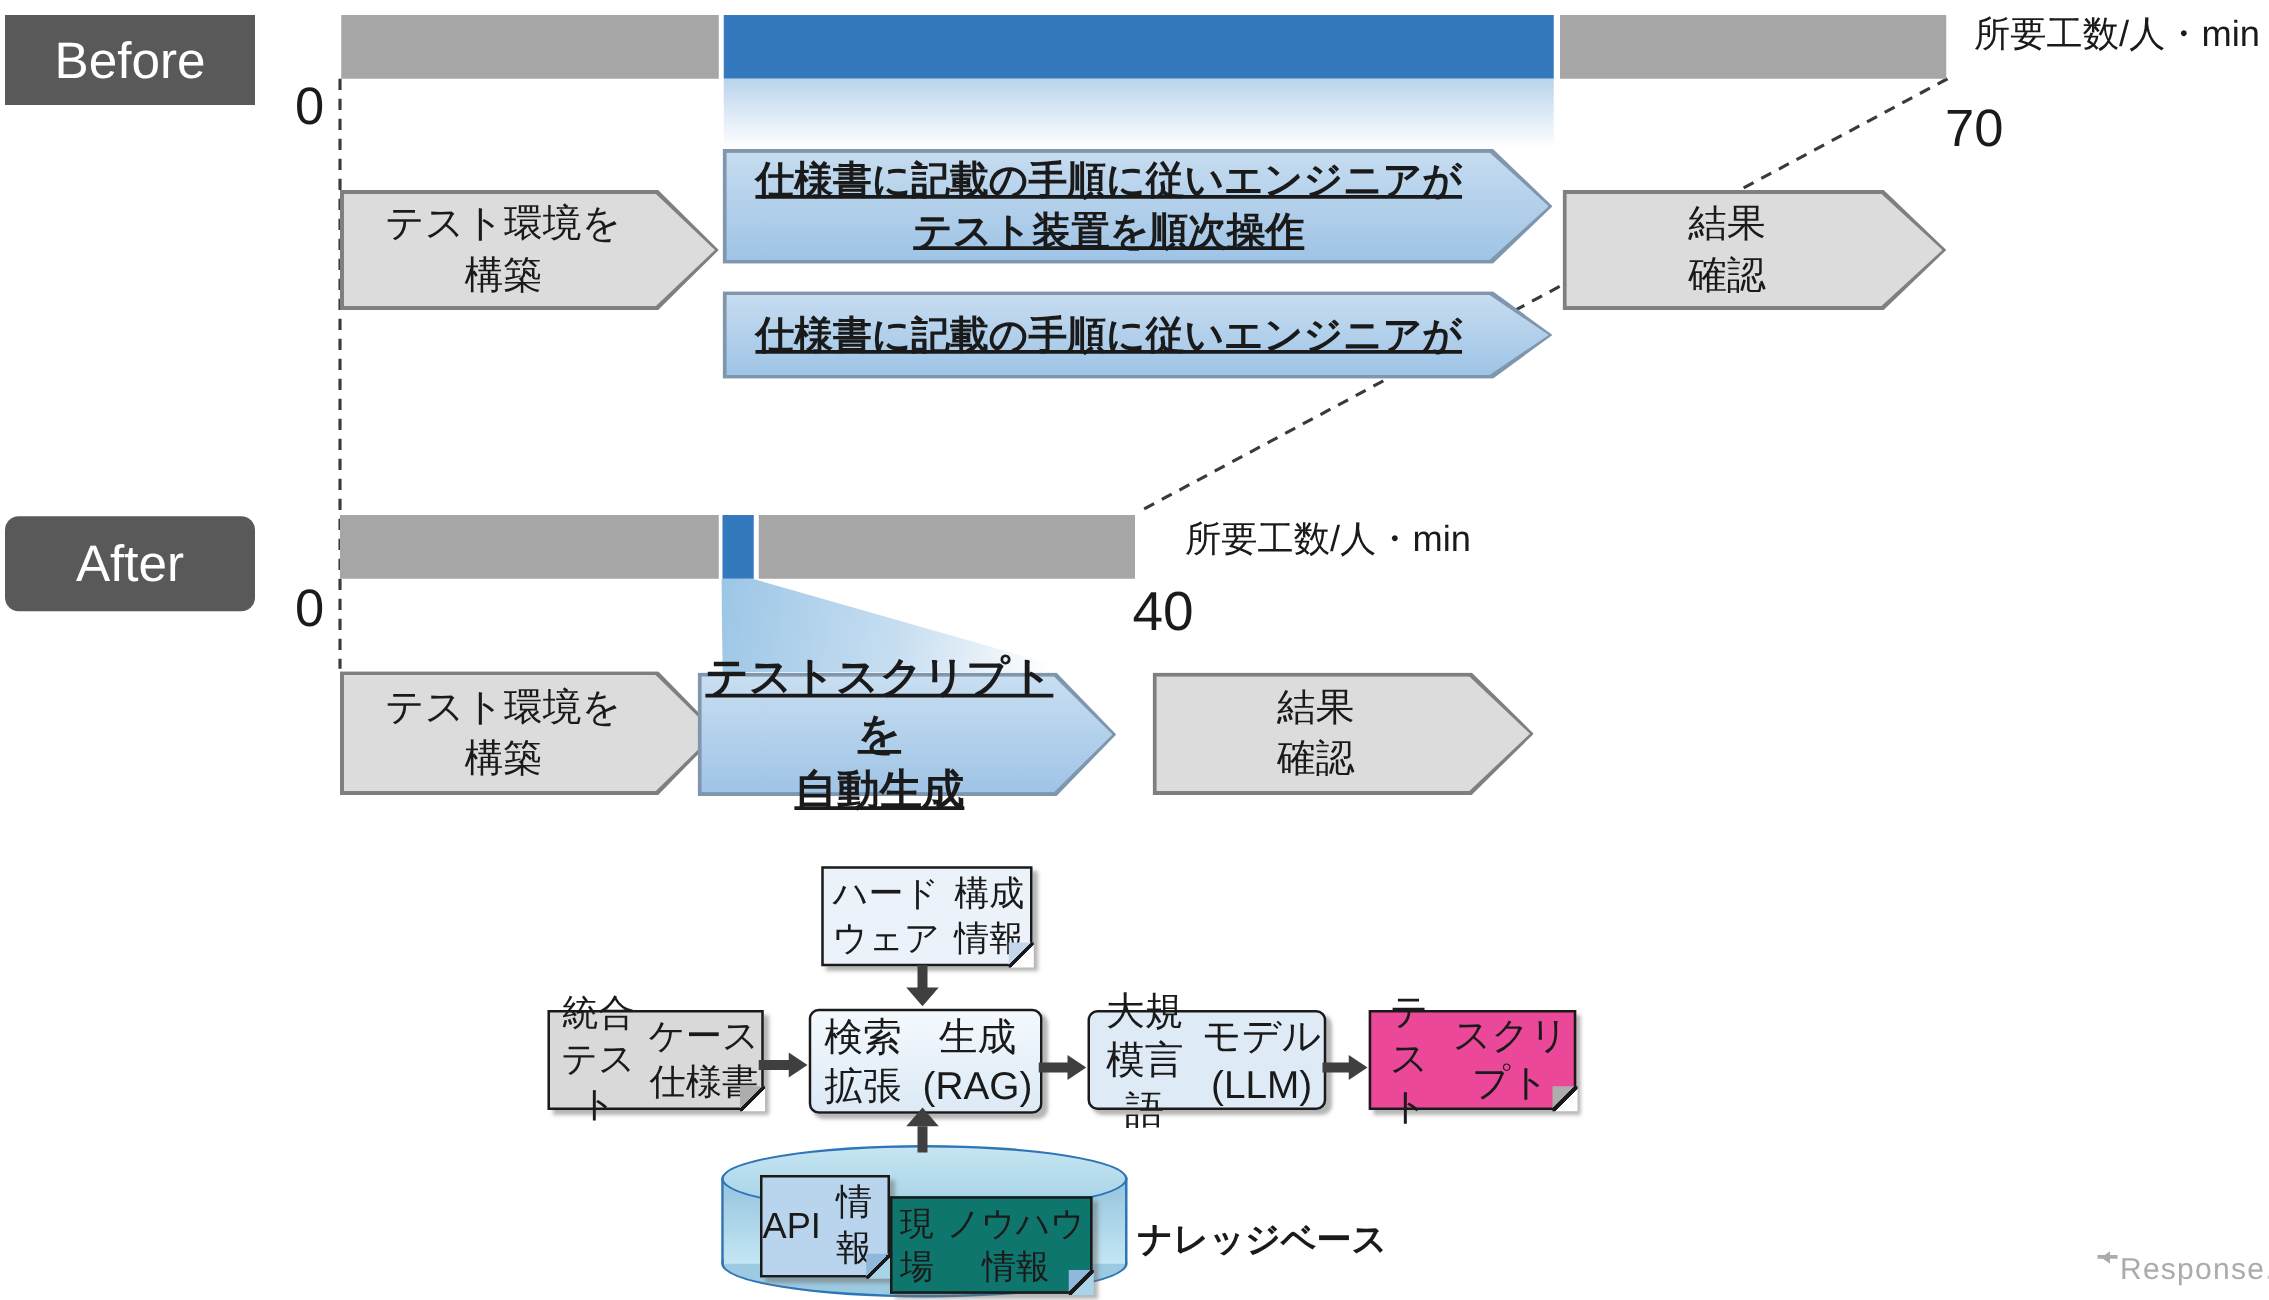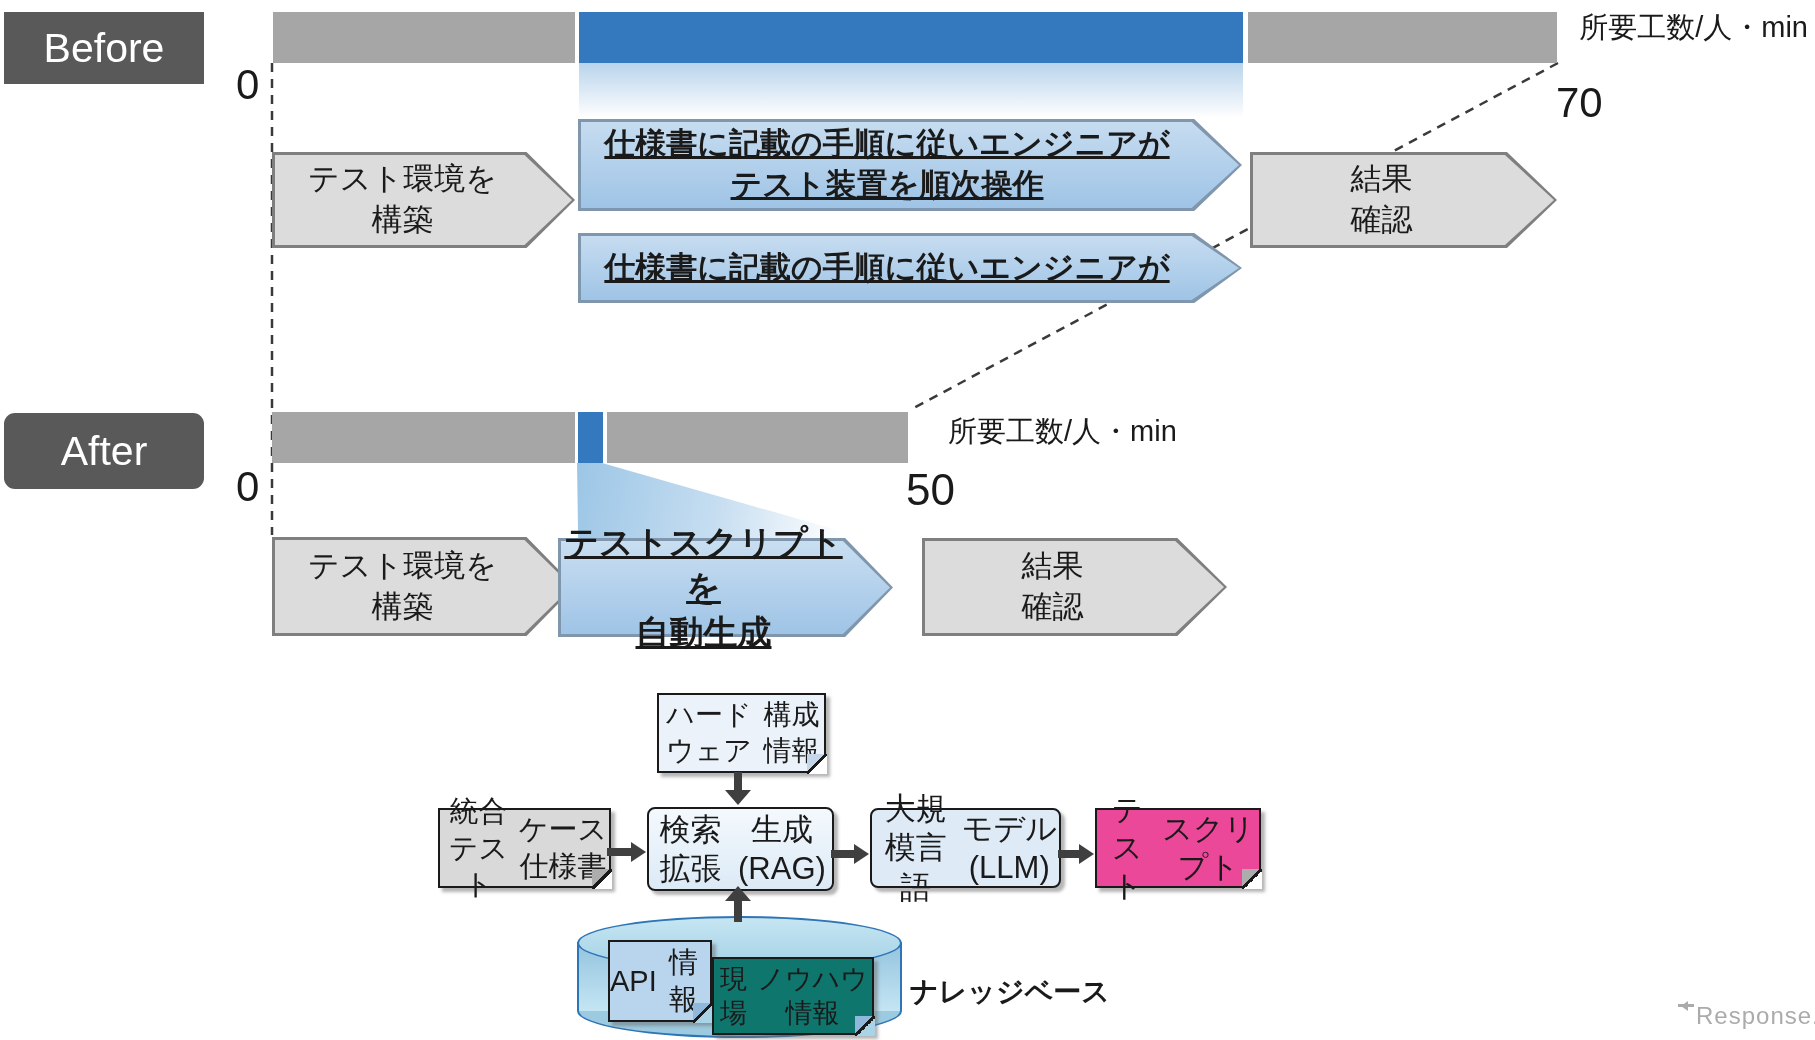--- a/index.html
+++ b/index.html
@@ -131,21 +131,21 @@
   <div class="barseg" style="left:272px;top:412px;width:303px;height:51px;background:#A6A6A6;"></div>
   <div class="barseg" style="left:578px;top:412px;width:25px;height:51px;background:#3478BE;"></div>
   <div class="barseg" style="left:607px;top:412px;width:301px;height:51px;background:#A6A6A6;"></div>
 
   <div class="beam" style="left:577px;top:463px;width:288px;height:75px;
        clip-path:polygon(0 0,8.7% 0,100% 100%,0.4% 100%);
        background:linear-gradient(100deg,#9CC6E6 0%,#C7DEF1 50%,rgba(236,244,250,0) 92%);"></div>
 
   <div class="unit" style="left:948px;top:412px;">所要工数/人・min</div>
   <div class="tick" style="left:236px;top:466px;">0</div>
-  <div class="tick" style="left:906px;top:468px;font-size:44px;">50</div>
+  <div class="tick" style="left:906px;top:468px;font-size:44px;">40</div>
 
   <div class="chev" style="left:272px;top:537px;width:303px;height:99px;
        --clip:polygon(0 0,84% 0,100% 50%,84% 100%,0 100%);--bc:#7F7F7F;--fill:#DCDCDC;">
     <div class="cb"></div>
     <div class="cf"></div>
     <div class="ct" style="padding-right:42px;">
       <div>テスト環境を</div>
       <div>構築</div>
     </div>
   </div>

